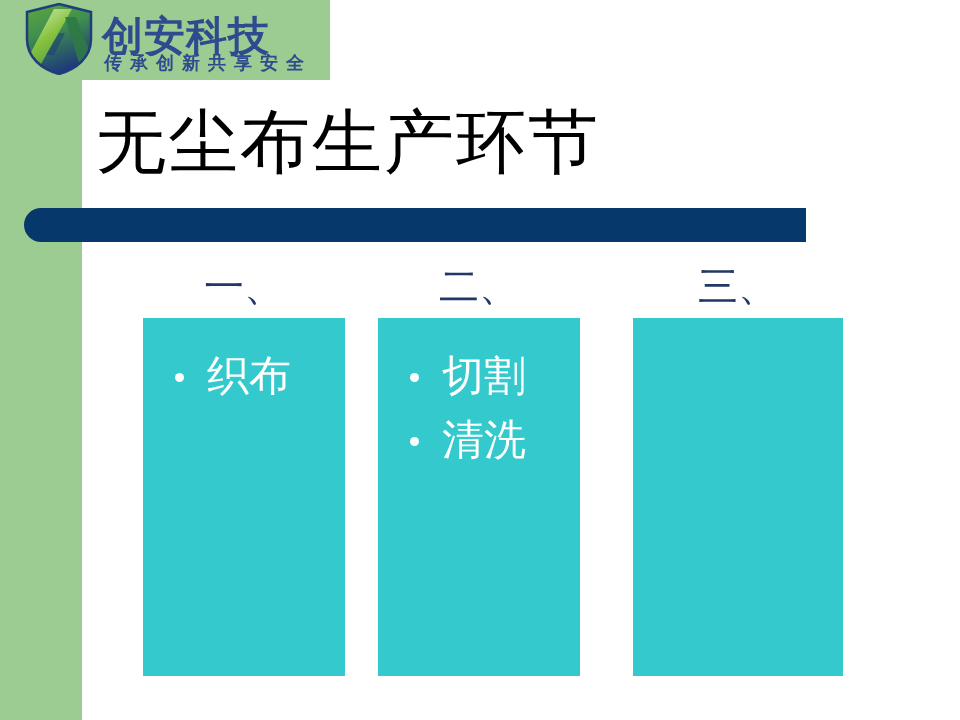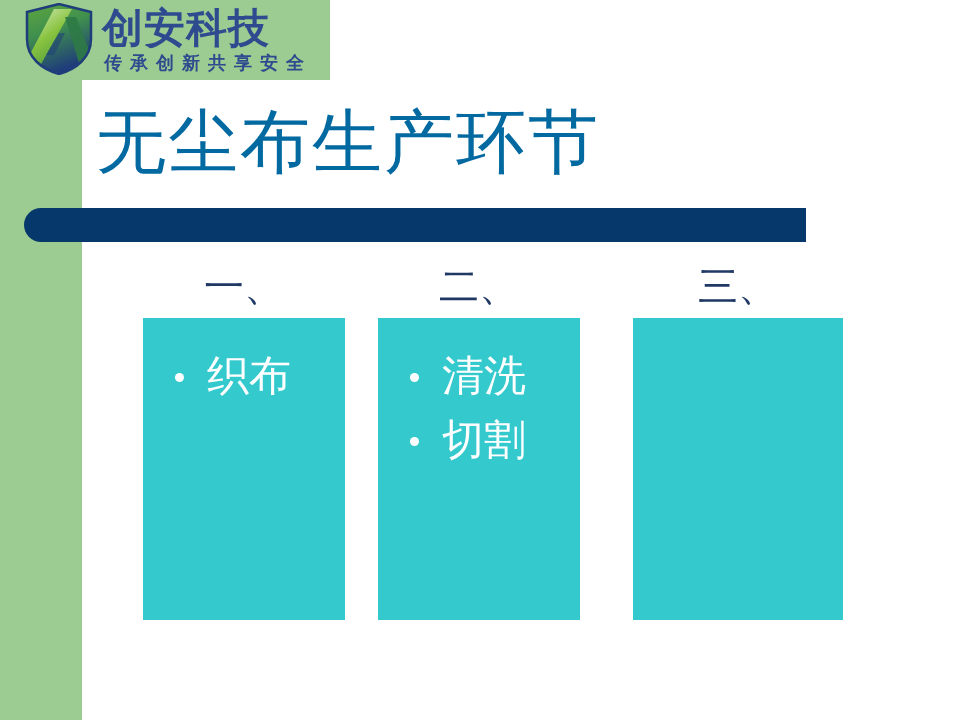--- a/index.html
+++ b/index.html
@@ -70,20 +70,21 @@
     height: 46px;
   }
   .brand-name-text {
     font-family: "Liberation Sans", "DejaVu Sans", sans-serif;
     font-weight: bold;
     font-size: 41px;
     line-height: 46px;
     letter-spacing: 1px;
     color: #2d4b8e;
     white-space: nowrap;
+    margin-top: 8px;
   }
   .brand-tagline {
     position: absolute;
     left: 80px;
     top: 52px;
     width: 220px;
   }
   .brand-tagline-text {
     font-family: "Liberation Sans", "DejaVu Sans", sans-serif;
     font-weight: bold;
@@ -97,21 +98,21 @@
   
   .slide-title {
     position: absolute;
     left: 96px;
     top: 96px;
     width: 820px;
     height: 92px;
     font-family: "DejaVu Serif", "Liberation Serif", serif;
     font-size: 70px;
     line-height: 92px;
-    color: #0369a1;
+    color: #000000;
     letter-spacing: 2px;
     white-space: nowrap;
   }
 
   
   .navy-bar {
     position: absolute;
     left: 24px;
     top: 208px;
     width: 782px;
@@ -146,21 +147,21 @@
     font-family: "DejaVu Serif", "Liberation Serif", serif;
     font-size: 40px;
     line-height: 56px;
     color: #1f3864;
     text-align: center;
     white-space: nowrap;
   }
 
   .col-box {
     position: relative;
-    height: 302px;
+    height: 358px;
     background: #33c9cd;
     padding: 26px 0 0 0;
     box-sizing: border-box;
   }
   .bullet-list {
     list-style: none;
     margin: 0;
     padding: 0 0 0 26px;
   }
   .bullet-item {
@@ -242,22 +243,22 @@
         <ul class="bullet-list">
           <li class="bullet-item">织布</li>
         </ul>
       </div>
     </div>
 
     <div class="column c1">
       <div class="col-header">二、</div>
       <div class="col-box">
         <ul class="bullet-list">
+          <li class="bullet-item">切割</li>
           <li class="bullet-item">清洗</li>
-          <li class="bullet-item">切割</li>
         </ul>
       </div>
     </div>
 
     <div class="column c2">
       <div class="col-header">三、</div>
       <div class="col-box">
         <ul class="bullet-list">
         </ul>
       </div>

